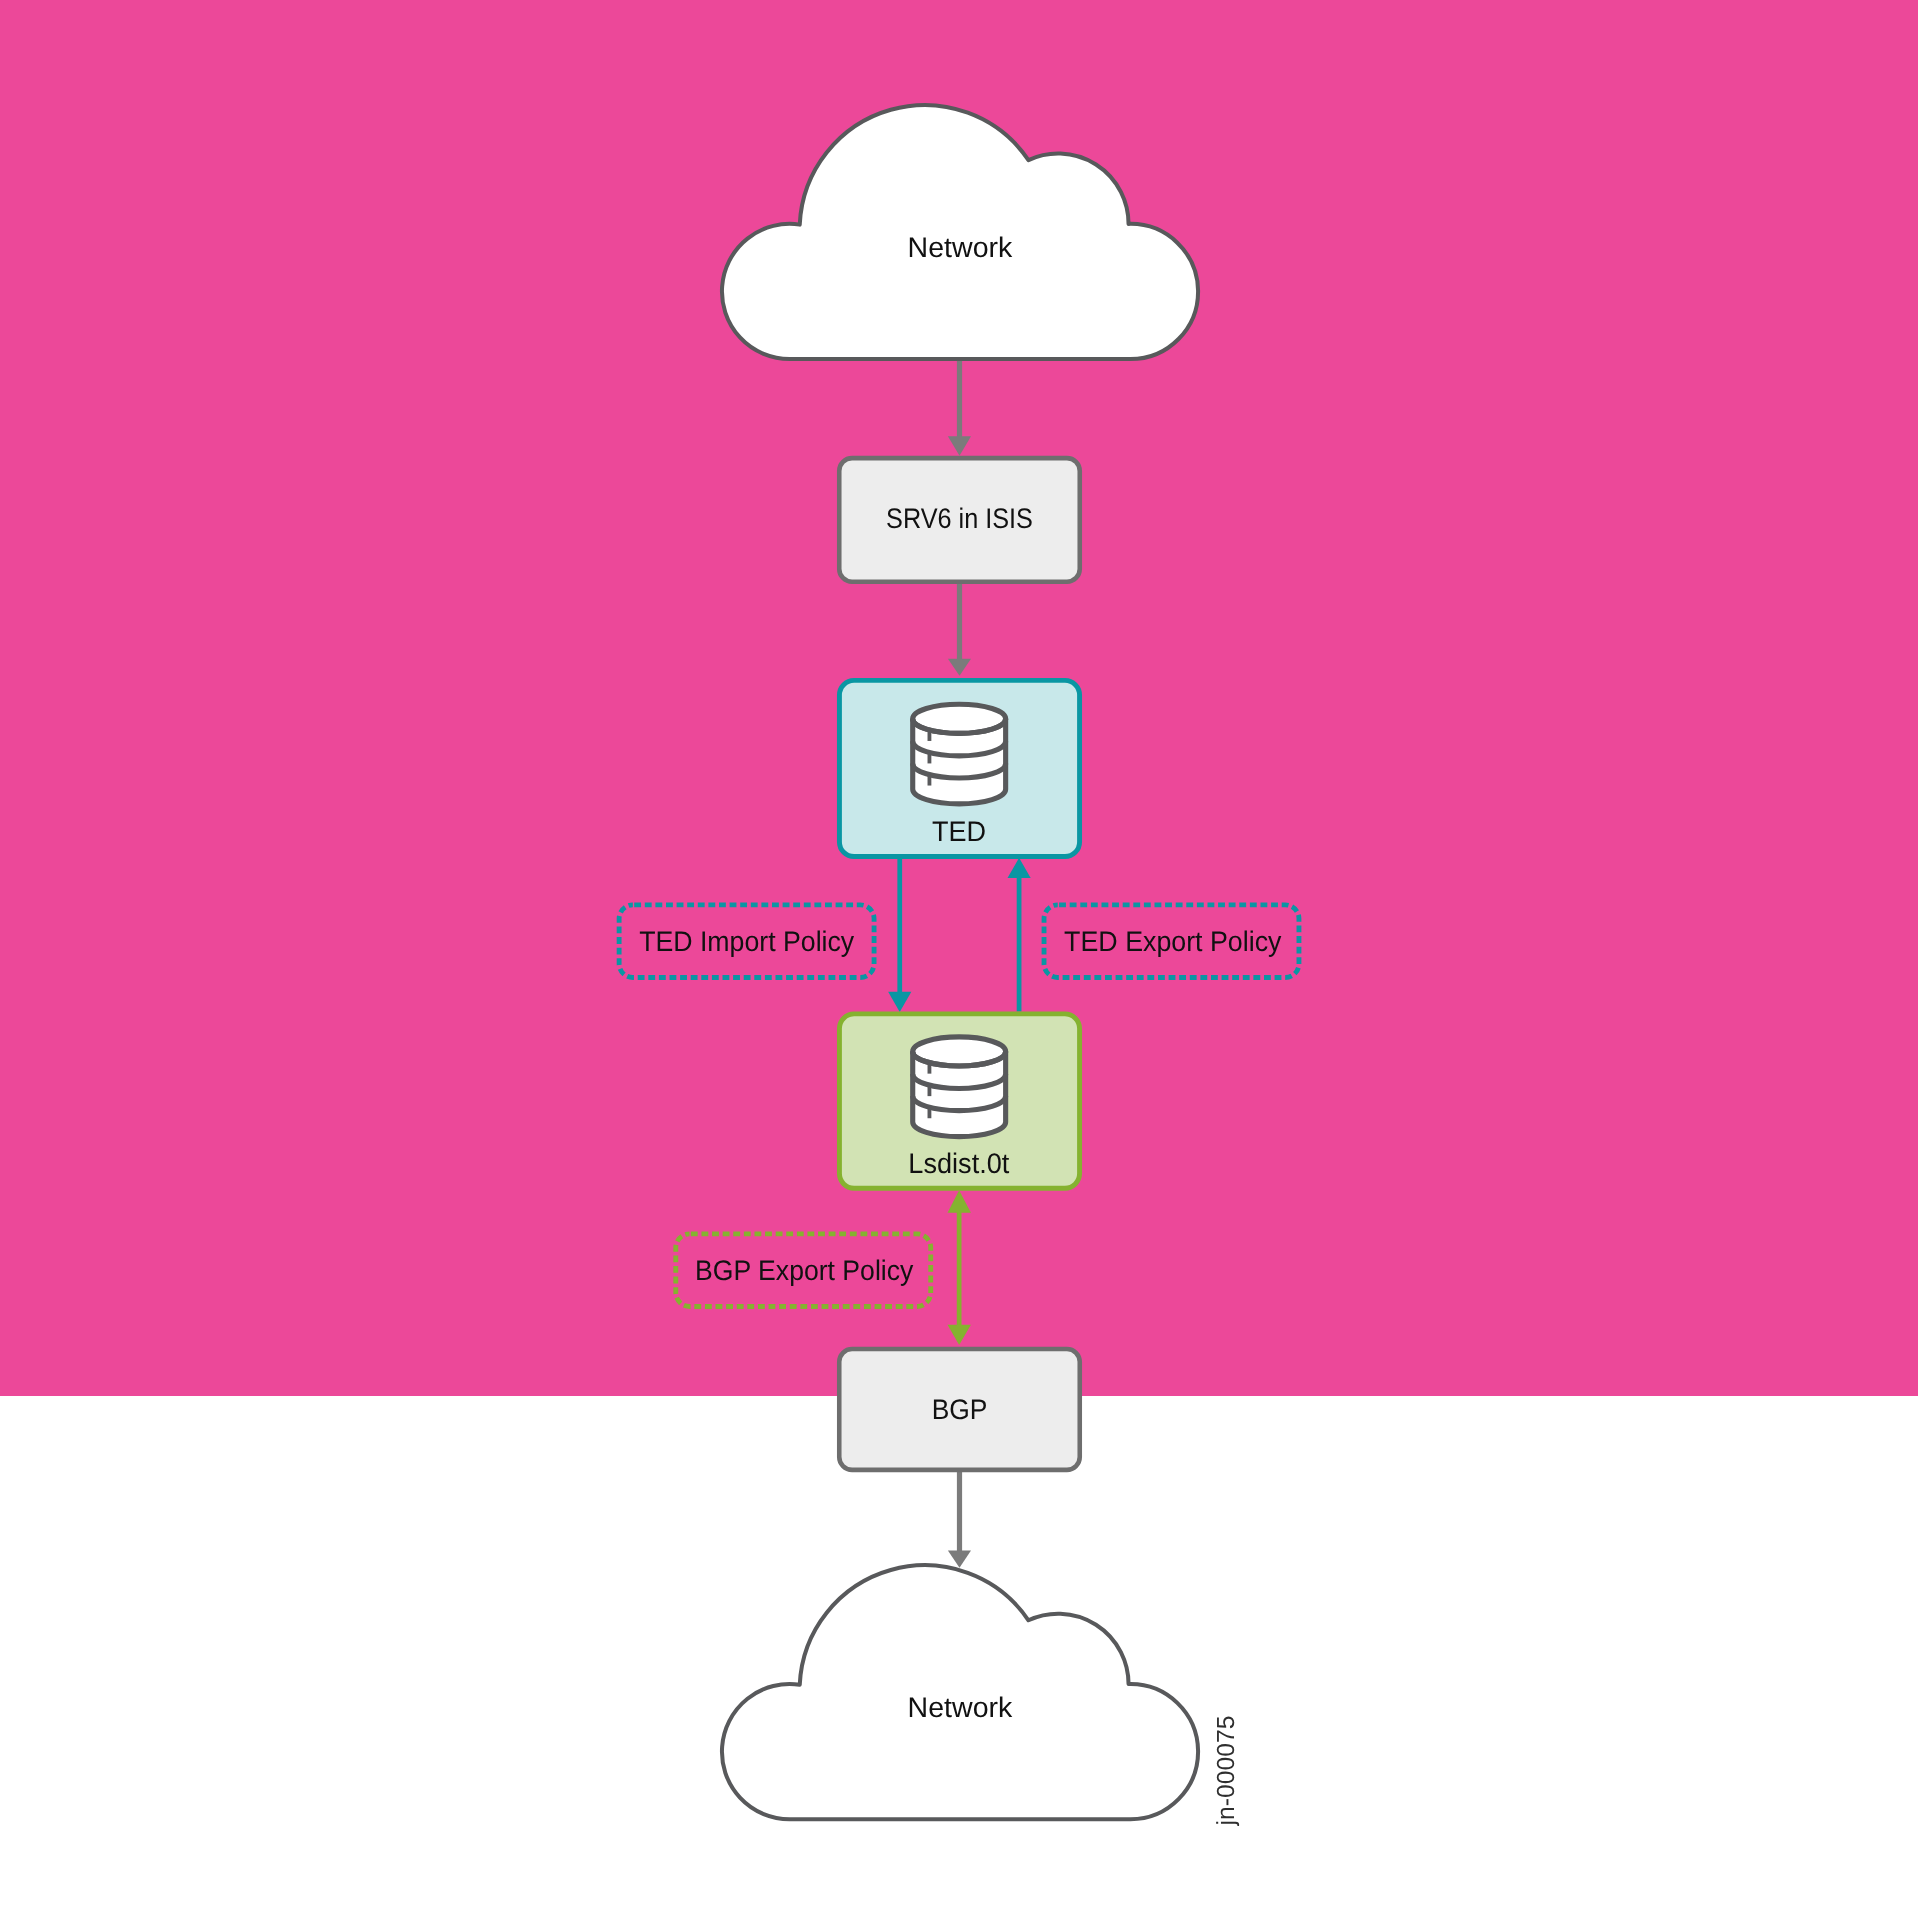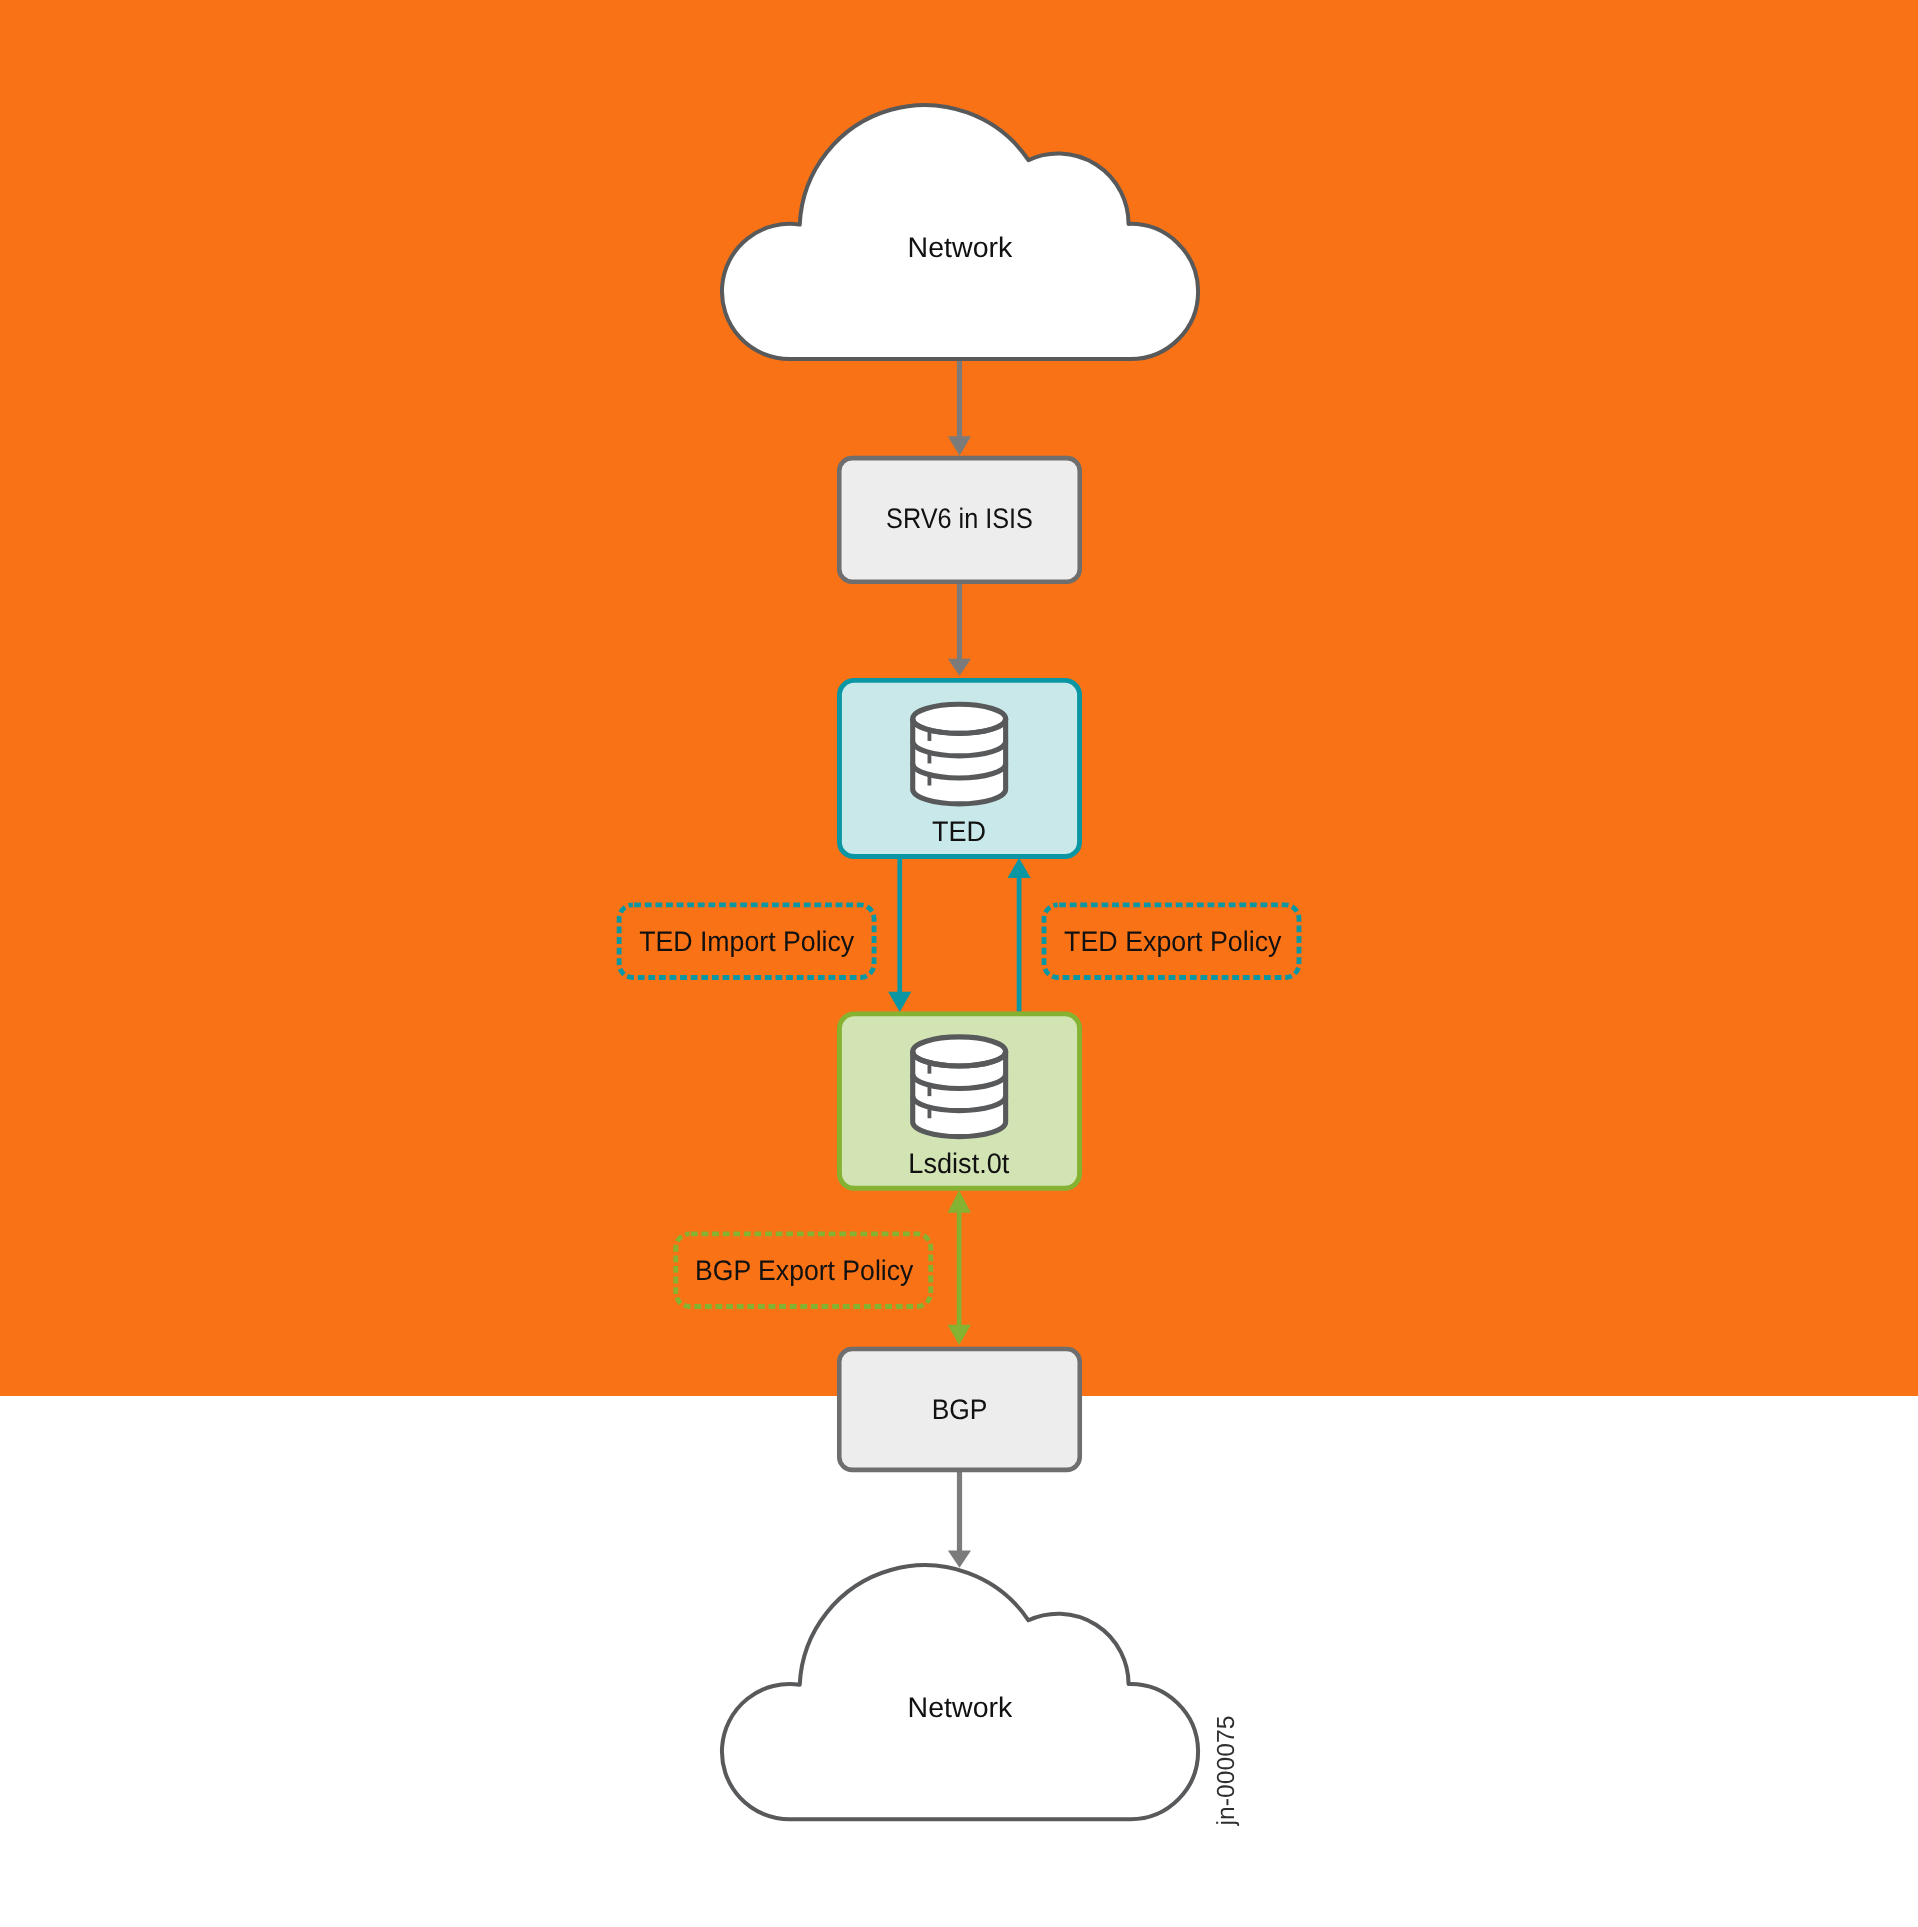--- a/index.html
+++ b/index.html
@@ -1,19 +1,19 @@
 <!DOCTYPE html>
 <html style="font-size:14.6px"><head>
 <meta charset="utf-8">
 <title>SRv6 in ISIS / TED / Lsdist.0t / BGP diagram</title>
 <style>
   html,body{margin:0;padding:0;background:#ffffff;}
   body{width:1919px;height:1928px;overflow:hidden;
        font-family:"Liberation Sans",sans-serif;}
-  #stage{position:relative;width:1919px;height:1396px;background:#f97316;}
+  #stage{position:relative;width:1919px;height:1396px;background:#ec4899;}
   svg#diagram{position:absolute;left:0;top:0;width:1919px;height:1928px;display:block;}
   text{font-family:"Liberation Sans",sans-serif;-webkit-font-smoothing:antialiased;text-rendering:geometricPrecision;}
   .t-node  {font-size:31px;fill:#111111;text-anchor:middle;}
   .t-cloud {font-size:31px;fill:#111111;text-anchor:middle;}
   .t-policy{font-size:31px;fill:#111111;text-anchor:middle;}
   .t-figid {font-size:27px;fill:#2e2e2e;text-anchor:start;}
 </style>
 </head>
 <body>
 

